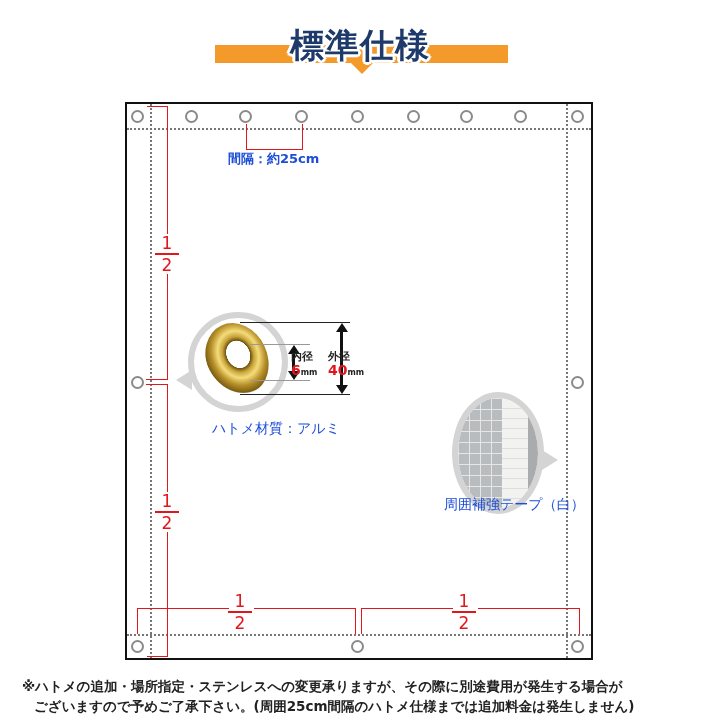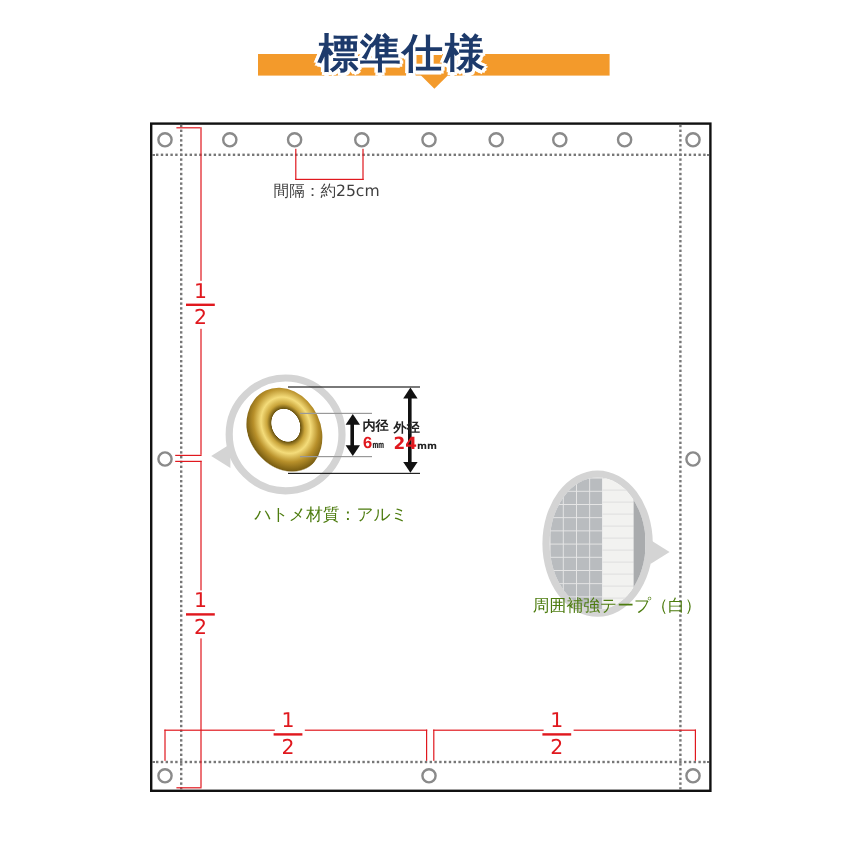--- a/index.html
+++ b/index.html
@@ -6,50 +6,50 @@
     body {
       width: 720px; height: 720px; background: #ffffff; position: relative; overflow: hidden;
       font-family: "DejaVu Sans", "Liberation Sans", sans-serif;
     }
     .abs { position: absolute; }
     
     .banner-bar { left: 215px; top: 45px; width: 293px; height: 18px; background: #f39a2b; }
     .banner-notch { left: 350px; top: 62px; width: 0; height: 0;
       border-left: 12px solid transparent; border-right: 12px solid transparent; border-top: 12px solid #f39a2b; }
     .title {
-      left: 265px; top: 18px; width: 190px; height: 54px; text-align: left;
+      left: 265px; top: 18px; width: 190px; height: 54px; text-align: center;
       font-size: 34px; font-weight: bold; color: #1d3a6b; letter-spacing: 1px;
       text-shadow: 3px 0 0 #fff, -3px 0 0 #fff, 0 3px 0 #fff, 0 -3px 0 #fff,
                    2px 2px 0 #fff, -2px -2px 0 #fff, 2px -2px 0 #fff, -2px 2px 0 #fff;
       line-height: 54px;
     }
     
     .sheet { left: 125px; top: 102px; width: 468px; height: 558px; border: 2px solid #111; box-sizing: border-box; background: #fff; }
     .dot-h { height: 0; border-top: 2px dotted #777; }
     .dot-v { width: 0; border-left: 2px dotted #777; }
     .grommet { width: 13px; height: 13px; border: 2.5px solid #8a8a8a; border-radius: 50%; box-sizing: border-box; background: #fff; }
     .red { background: #e0181e; }
     .frac { width: 24px; text-align: center; font-size: 17px; color: #e0181e; line-height: 18px; }
     .frac .line { height: 2px; background: #e0181e; margin: 1px 0; }
-    .spacing-label { left: 228px; top: 150px; font-size: 13px; color: #404040; font-weight: normal; }
+    .spacing-label { left: 228px; top: 150px; font-size: 13px; color: #1d4ed8; font-weight: bold; }
     
     .callout { border: 6px solid #d4d4d4; border-radius: 50%; box-sizing: border-box; background: #fff; }
     .ring {
       left: 200px; top: 322px; width: 74px; height: 74px; border-radius: 50%;
       background: radial-gradient(ellipse at 55% 45%, #fff 0 24%, #6b5410 25%, #c9a43a 32%, #f4dc7a 42%, #b8902a 55%, #7a5e12 68%, rgba(0,0,0,0) 70%);
       transform: rotate(-25deg) scaleX(0.82);
     }
     .dim-line { height: 1px; background: #222; }
     .arrow-v { width: 3px; background: #111; }
     .arrow-up { width: 0; height: 0; border-left: 6px solid transparent; border-right: 6px solid transparent; border-bottom: 9px solid #111; }
     .arrow-dn { width: 0; height: 0; border-left: 6px solid transparent; border-right: 6px solid transparent; border-top: 9px solid #111; }
     .dim-label { font-size: 11px; font-weight: bold; color: #222; line-height: 13px; }
     .dim-val { font-size: 14px; font-weight: bold; color: #e0181e; line-height: 15px; }
     .dim-val small { font-size: 8px; color: #222; }
-    .caption { font-size: 14px; color: #4d7c0f; white-space: nowrap; }
+    .caption { font-size: 14px; color: #1d4ed8; white-space: nowrap; }
     .tape {
       left: 458px; top: 398px; width: 80px; height: 110px; border-radius: 50%; overflow: hidden;
     }
     .tape-grid { left: 0; top: 0; width: 44px; height: 110px;
       background-color: #b9bcbf;
       background-image: linear-gradient(#e6e6e6 1px, transparent 1px), linear-gradient(90deg, #e6e6e6 1px, transparent 1px);
       background-size: 11px 11px; }
     .tape-white { left: 44px; top: 0; width: 26px; height: 110px; background: #f2f2f0;
       background-image: linear-gradient(#dedede 1px, transparent 1px); background-size: 10px 10px; }
     .tape-edge { left: 70px; top: 0; width: 10px; height: 110px; background: #a9abad; }
@@ -135,38 +135,40 @@
 <div class="abs ring"></div>
 
 <div class="abs dim-line" style="left:240px; top:322px; width:110px;"></div>
 <div class="abs dim-line" style="left:240px; top:394px; width:110px;"></div>
 <div class="abs" style="left:250px; top:344px; width:60px; height:1px; background:#999;"></div>
 <div class="abs" style="left:250px; top:380px; width:60px; height:1px; background:#999;"></div>
 
 <div class="abs arrow-up" style="left:288px; top:345px;"></div>
 <div class="abs arrow-v" style="left:292px; top:353px; height:19px;"></div>
 <div class="abs arrow-dn" style="left:288px; top:371px;"></div>
-<div class="abs" style="left:302px; top:350px;font-family:Liberation Mono, monospace;">
+<div class="abs" style="left:291px; top:350px;">
   <div class="dim-label">内径</div>
   <div class="dim-val"><span>6</span><small>mm</small></div>
 </div>
 
 <div class="abs arrow-up" style="left:336px; top:323px;"></div>
 <div class="abs arrow-v" style="left:340px; top:331px; height:55px;"></div>
 <div class="abs arrow-dn" style="left:336px; top:385px;"></div>
 <div class="abs" style="left:328px; top:350px;">
   <div class="dim-label">外径</div>
-  <div class="dim-val"><span>24</span><small>mm</small></div>
+  <div class="dim-val"><span>40</span><small>mm</small></div>
 </div>
 
 <div class="abs caption" style="left:212px; top:420px;">ハトメ材質：アルミ</div>
 
 <div class="abs callout" style="left:452px; top:392px; width:92px; height:122px;"></div>
 <div class="abs" style="left:542px; top:450px; width:0; height:0; border-top:10px solid transparent; border-bottom:10px solid transparent; border-left:16px solid #d4d4d4;"></div>
 <div class="abs tape">
   <div class="abs tape-grid"></div>
   <div class="abs tape-white"></div>
   <div class="abs tape-edge"></div>
 </div>
 <div class="abs caption" style="left:444px; top:496px;">周囲補強テープ（白）</div>
 
 <div class="abs note">
+  <div>※ハトメの追加・場所指定・ステンレスへの変更承りますが、その際に別途費用が発生する場合が</div>
+  <div class="line2">ございますので予めご了承下さい。(周囲25cm間隔のハトメ仕様までは追加料金は発生しません)</div>
 </div>
 
 </body></html>

